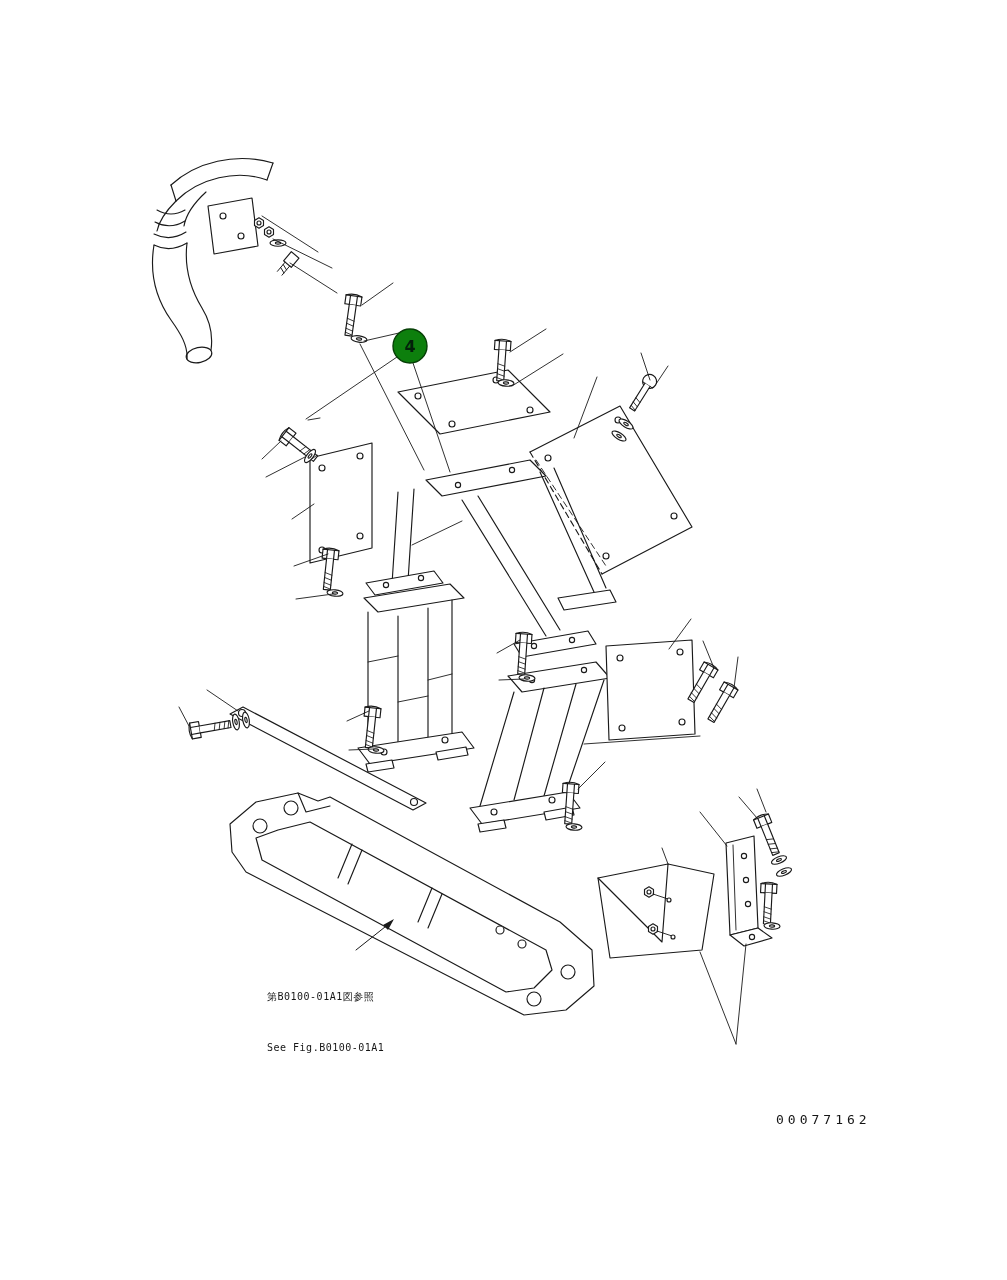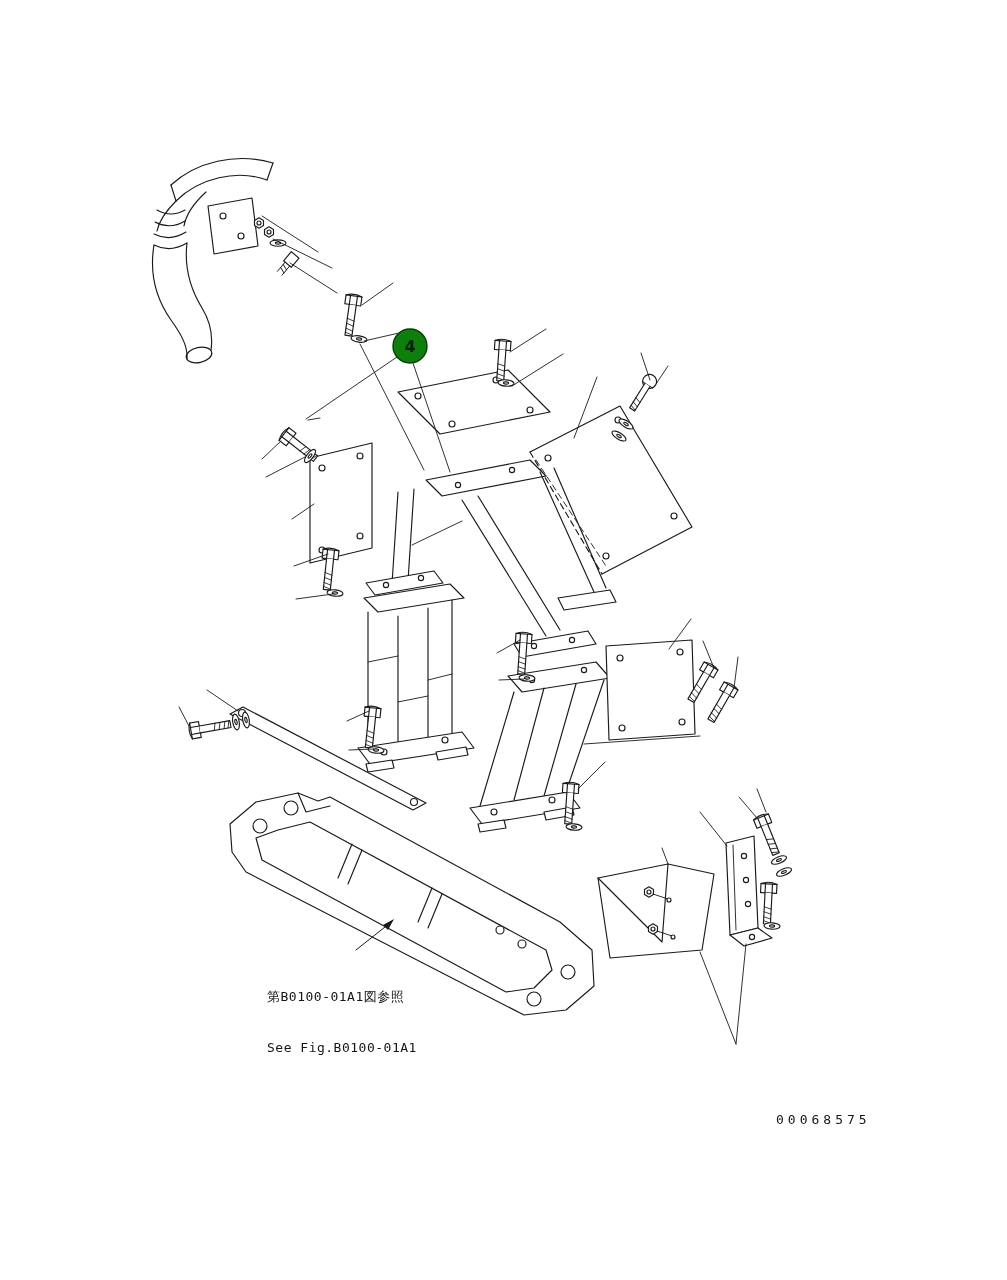--- a/index.html
+++ b/index.html
@@ -1,21 +1,21 @@
 <!DOCTYPE html>
 <html><head>
 <meta charset="utf-8">
 <style>
   html,body{margin:0;padding:0;background:#ffffff;}
   .canvas{position:relative;width:1007px;height:1280px;background:#ffffff;overflow:hidden;
           font-family:"DejaVu Sans Mono","Liberation Mono",monospace;color:#151515;}
   .canvas svg{position:absolute;left:0;top:0;}
   .callout-num{position:absolute;left:393px;top:337px;width:34px;text-align:center;
                font-family:"DejaVu Sans",sans-serif;font-size:16px;font-weight:bold;color:#03210a;cursor:pointer;}
-  .ref-note{position:absolute;left:267px;top:954px;font-size:13px;letter-spacing:0.5px;line-height:17px;white-space:pre;}
+  .ref-note{position:absolute;left:267px;top:954px;font-size:10px;letter-spacing:0.5px;line-height:17px;white-space:pre;}
   .drawing-no{position:absolute;left:776px;top:1112px;font-size:13px;letter-spacing:4px;}
 </style>
 </head>
 <body>
 
 <div class="canvas">
 
 <svg width="1007" height="1280" viewBox="0 0 1007 1280">
   <defs>
     <g id="bolt-shape">
@@ -276,15 +276,15 @@
   </g>
 </svg>
 
 <div class="callout-num">4</div>
 
 <div class="ref-note">
   <div>第B0100-01A1図参照</div>
   <div>See Fig.B0100-01A1</div>
 </div>
 
-<div class="drawing-no">00068575</div>
+<div class="drawing-no">00077162</div>
 
 </div>
 
 </body></html>

